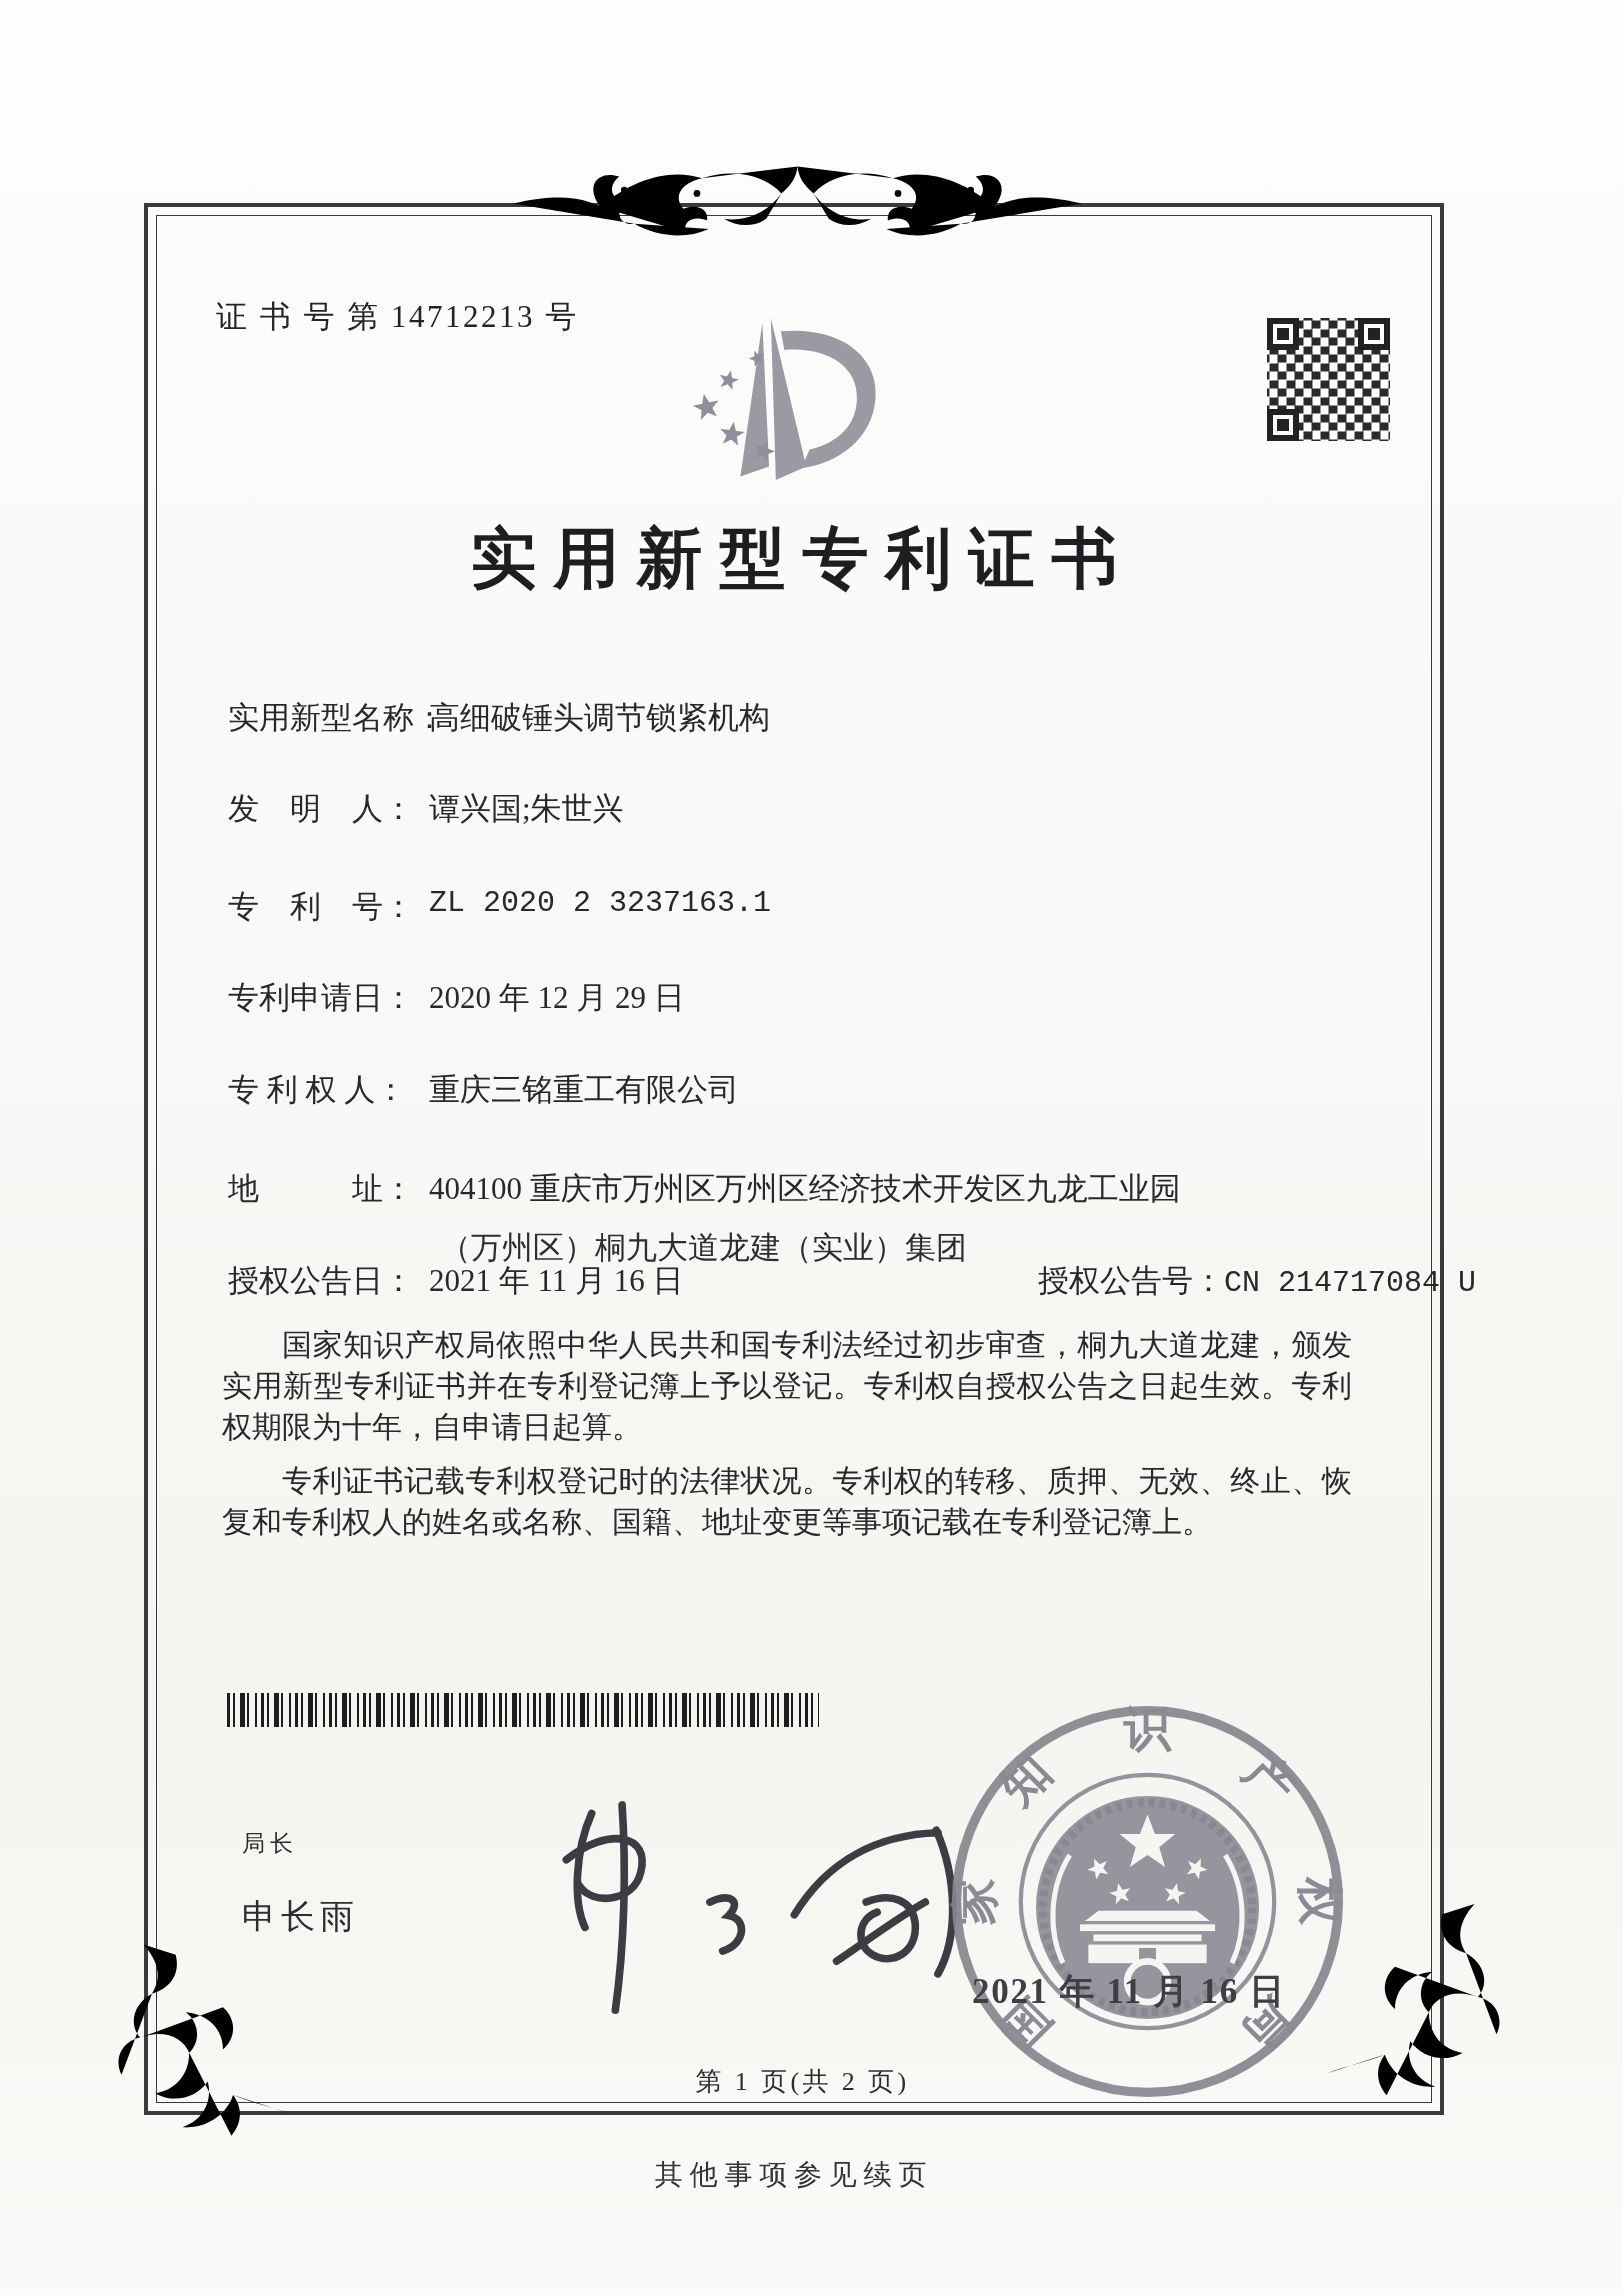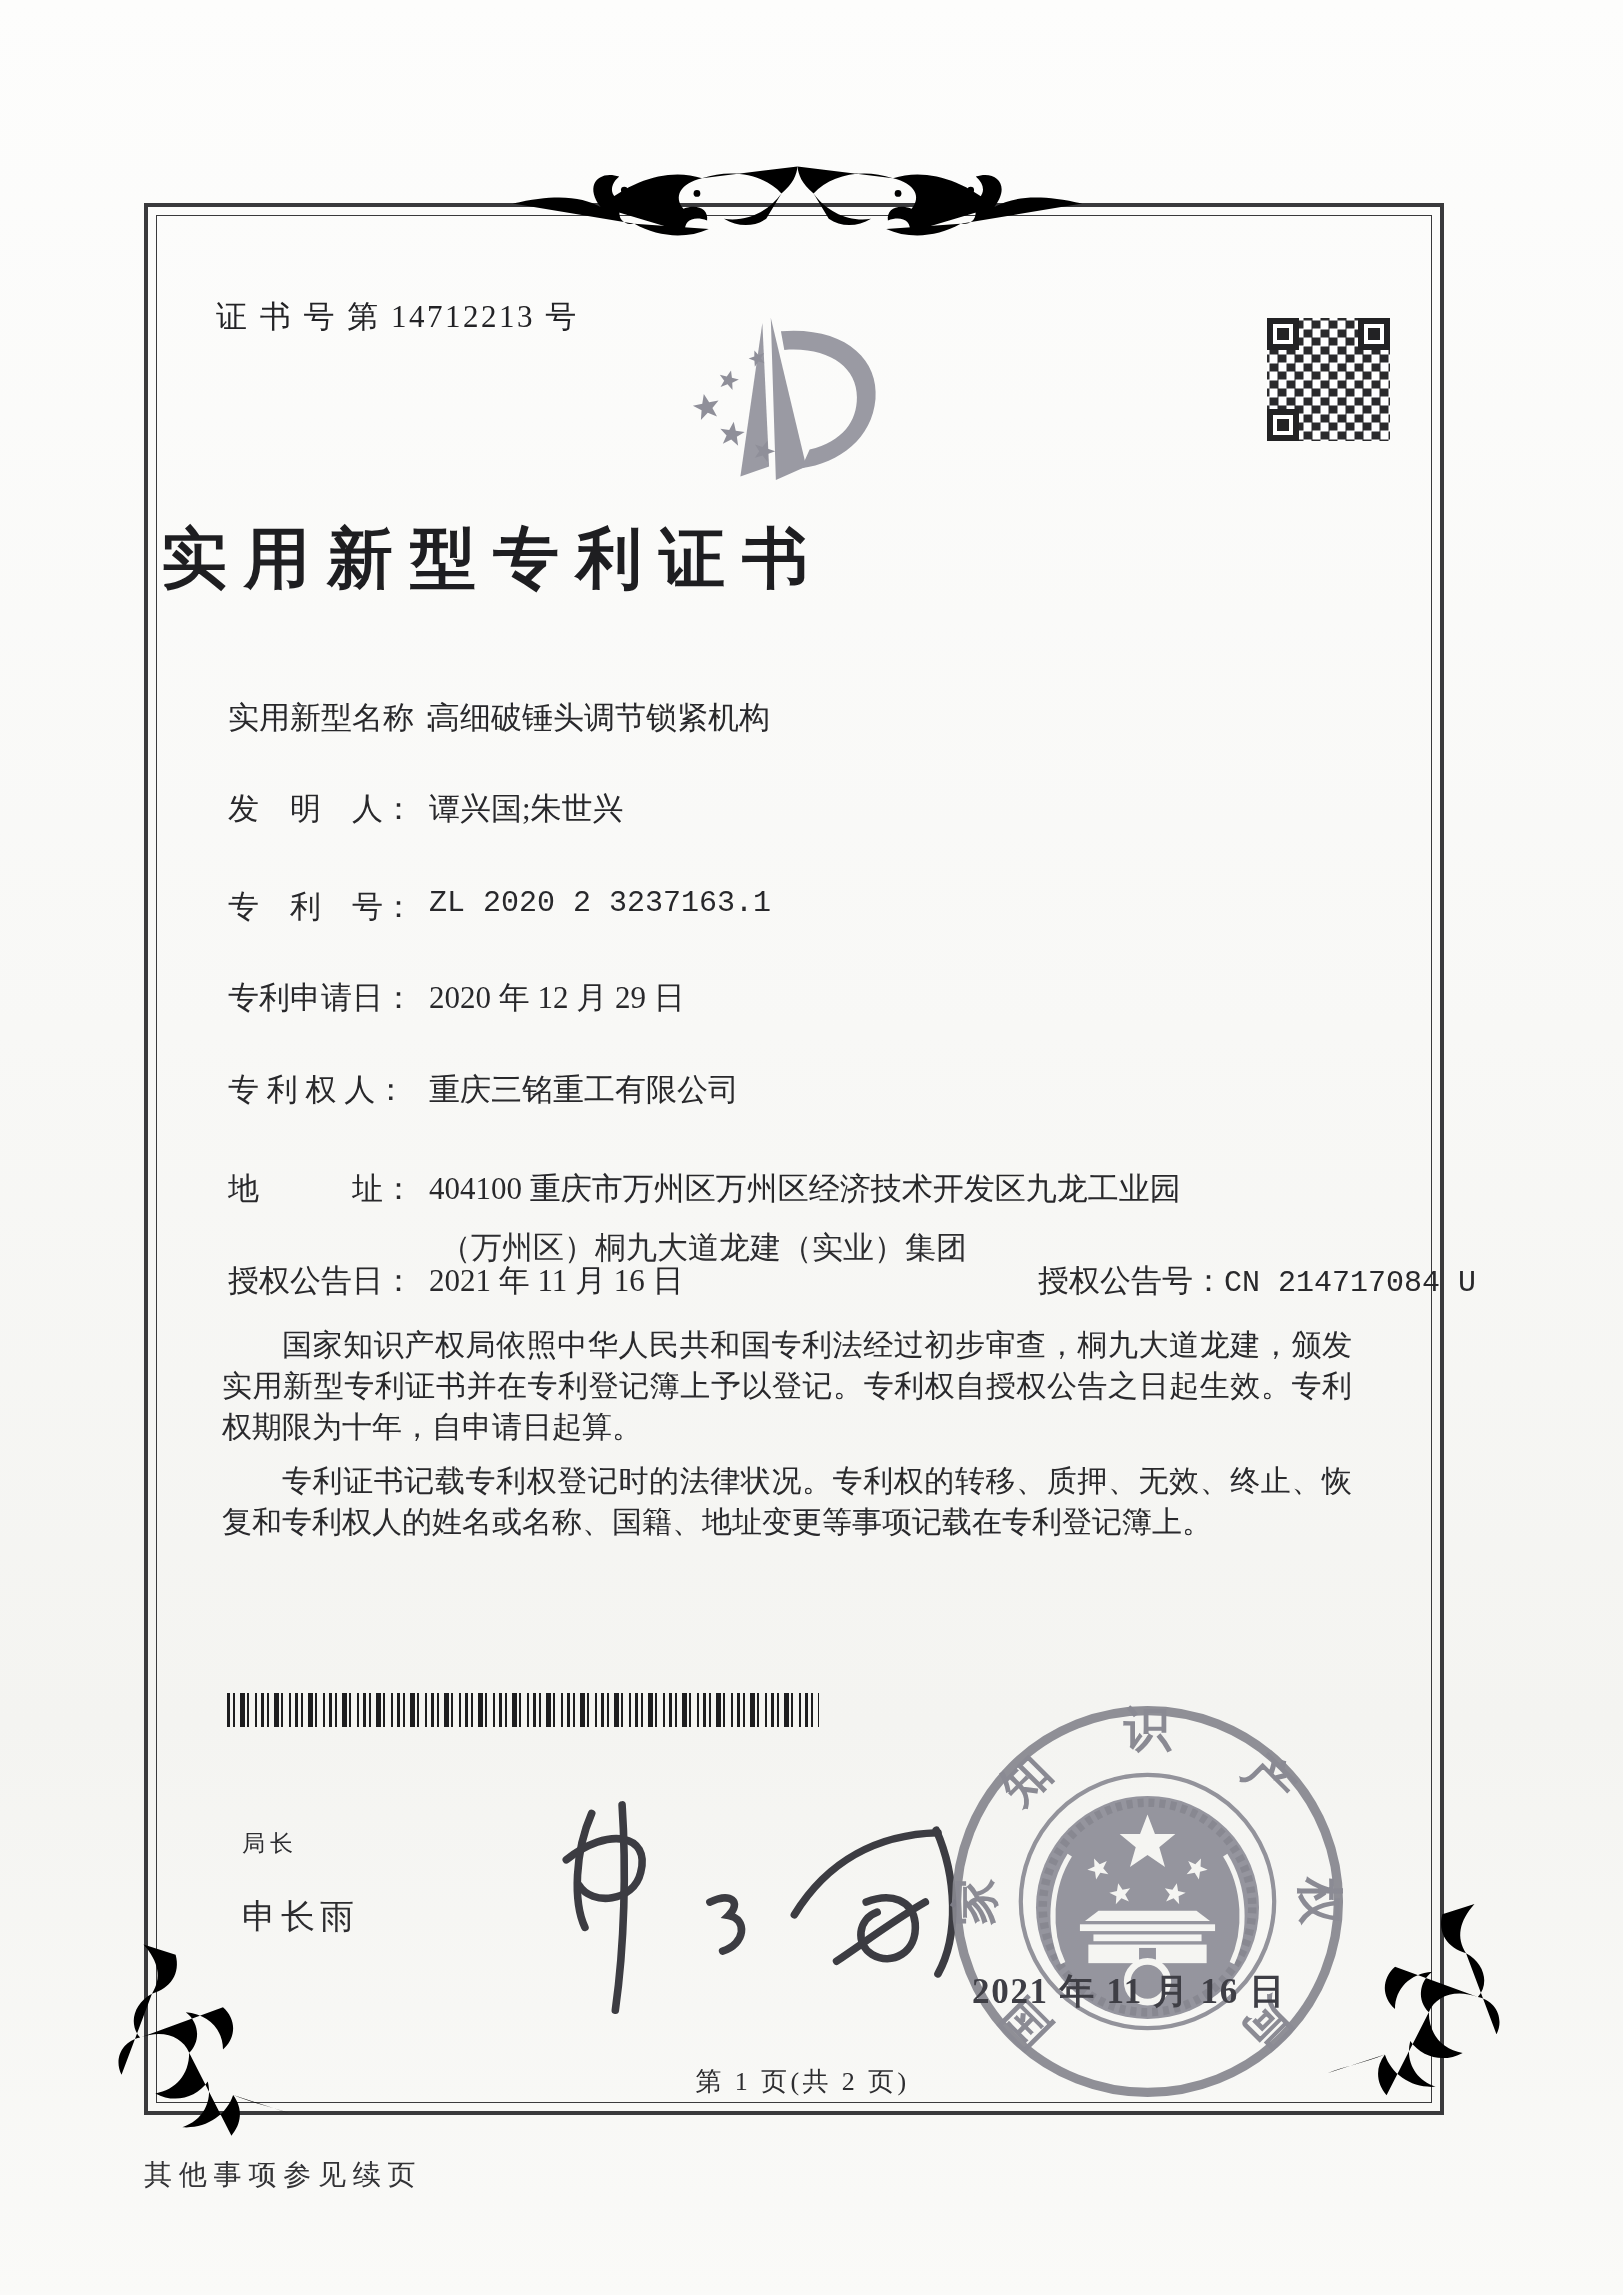--- a/index.html
+++ b/index.html
@@ -14,21 +14,21 @@
     border:4.2px solid #3a3a3c;
   }
   .frame::after {
     content:""; position:absolute; inset:7.6px; border:1.7px solid #3a3a3c;
   }
   .orn { position:absolute; }
   .cert-no {
     position:absolute; left:216px; top:296px; font-size:31px; letter-spacing:2.5px; color:#232326;
   }
   .title {
-    position:absolute; left:144px; top:514px; width:1300px; 
+    position:absolute; left:144px; top:514px; width:1300px; text-align:center;
     font-size:66px; font-weight:bold; letter-spacing:17px; text-indent:17px; color:#1e1e21;
   }
   .field { position:absolute; left:228px; font-size:31px; color:#28282b; white-space:nowrap; }
   .field .label { display:inline-block; }
   .field .value { position:absolute; left:201px; white-space:nowrap; }
   .addr2 { position:absolute; left:440px; font-size:31px; white-space:nowrap;margin-top:18px; }
   .latin { font-family:"Liberation Mono","DejaVu Sans Mono",monospace; font-size:30px; }
   .grant-no-field { position:absolute; left:810px; top:0; font-size:31px; white-space:nowrap; }
   .paras { position:absolute; left:222px; top:1324px; width:1130px; }
   .paras p {
@@ -55,21 +55,21 @@
   .sig-title { position:absolute; left:242px; top:1828px; font-size:23px; letter-spacing:5px; }
   .sig-name  { position:absolute; left:242px; top:1894px; font-size:34px; letter-spacing:5px; }
   .signature { position:absolute; left:541px; top:1792px; }
   .signature path { stroke:#3c3c42; stroke-width:9; fill:none; stroke-linecap:round; }
   .seal { position:absolute; left:949px; top:1703px; opacity:.92; }
   .seal-date {
     position:absolute; left:972px; top:1968px; font-size:35px; font-weight:bold;
     letter-spacing:1.7px; color:#3e3e45; white-space:nowrap;
   }
   .page-no { position:absolute; left:144px; top:2064px; width:1300px; text-align:center; font-size:26px; letter-spacing:3.4px;padding-left:17px; }
-  .continuation { position:absolute; left:144px; top:2156px; width:1300px; font-size:28px; letter-spacing:6.8px; color:#333336; }
+  .continuation { position:absolute; left:144px; top:2156px; width:1300px; text-align:center; font-size:28px; letter-spacing:6.8px; color:#333336; }
   .seal text { font-size:56px; font-weight:bold; fill:#82828c; font-family:"Liberation Serif","DejaVu Serif",serif; }
 </style>
 </head>
 <body>
 
 <div class="page">
 
   <svg width="0" height="0" style="position:absolute">
     <defs>
       <path id="star5" d="M0,-10 L2.6,-3.2 L9.7,-3.2 L4.1,1.4 L6.1,8.3 L0,4.1 L-6.1,8.3 L-4.1,1.4 L-9.7,-3.2 L-2.6,-3.2 Z"></path>

